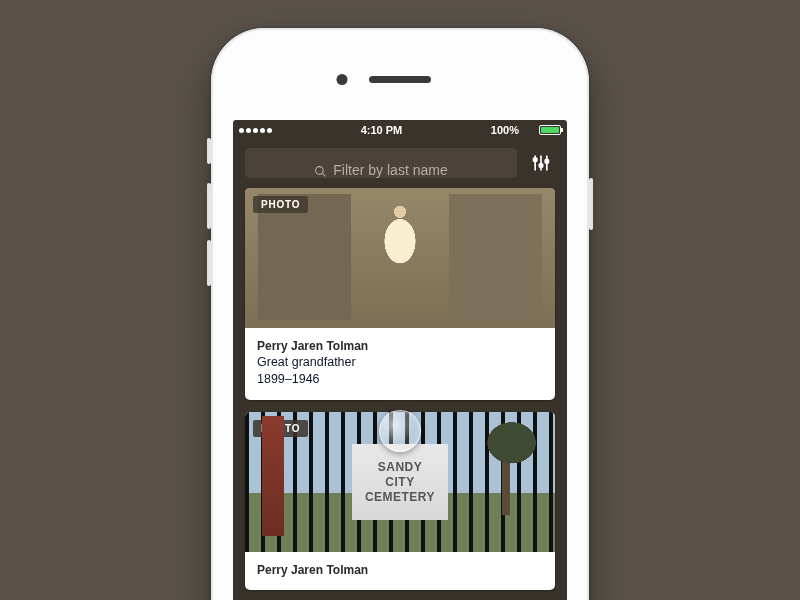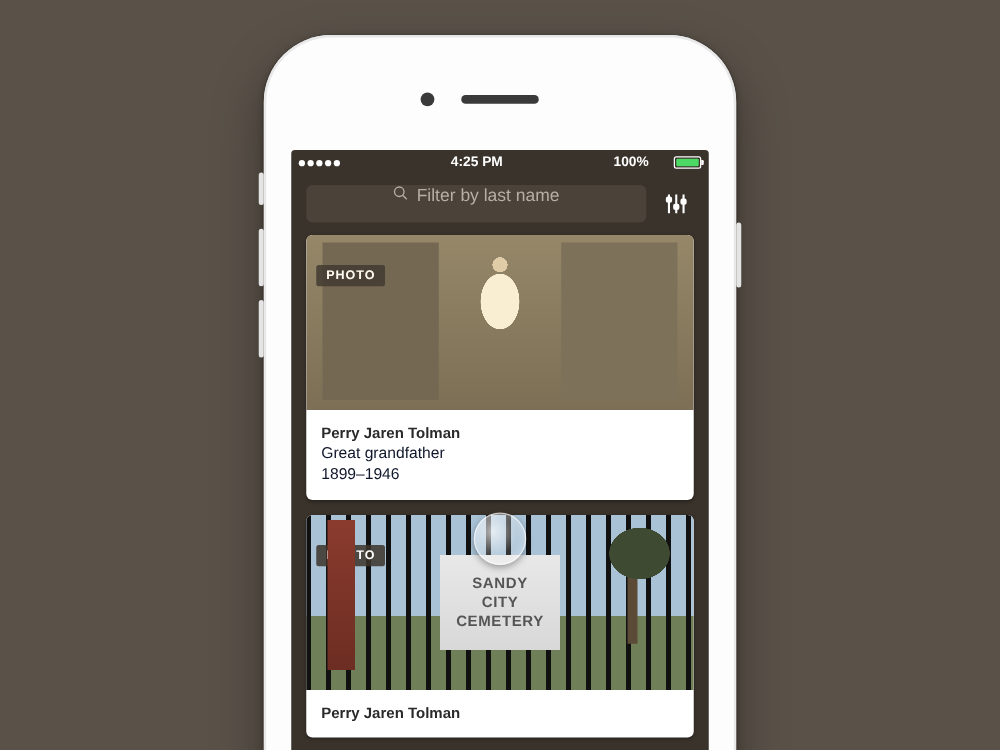--- a/index.html
+++ b/index.html
@@ -85,21 +85,21 @@
   
   .toolbar {
     display:flex; align-items:center; gap:10px;
     padding:8px 12px 10px;
   }
   .search {
     flex:1;
     height:30px;
     background:#4b4239;
     border-radius:5px;
-    display:flex; align-items:flex-start; justify-content:center;
+    display:flex; align-items:flex-end; justify-content:center;
     gap:6px;
     color:#b6afa5; font-size:14px;
   }
   .search svg { width:13px; height:13px; stroke:#b6afa5; }
   .filter-btn {
     width:28px; height:28px;
     display:flex; align-items:center; justify-content:center;
   }
   .filter-btn svg { width:20px; height:20px; stroke:#fff; fill:none; }
 
@@ -110,21 +110,21 @@
     border-radius:5px;
     overflow:hidden;
     box-shadow:0 1px 3px rgba(0,0,0,.35);
   }
   .thumb {
     position:relative;
     height:140px;
     background:#777;
   }
   .badge {
-    position:absolute; top:24px; left:8px;
+    position:absolute; top:8px; left:8px;
     background:rgba(60,52,44,.85);
     color:#fff; font-size:10px; letter-spacing:.08em;
     font-weight:700;
     padding:3px 8px; border-radius:2px;
   }
   .meta {
     padding:10px 12px 12px;
     line-height:1.35;
   }
   .meta .name { font-weight:700; font-size:12px; color:#2a2a2a; }
@@ -196,21 +196,21 @@
     <div class="statusbar">
       <div class="sb-left">
         <span class="dots">
           <span></span>
             <span></span>
             <span></span>
             <span></span>
             <span></span>
         </span>
       </div>
-      <div>4:25 PM</div>
+      <div>4:10 PM</div>
       <div class="sb-right">
         <span>100%</span>
         <span class="battery">
             <span class="fill"></span>
           </span>
       </div>
     </div>
 
     <div class="toolbar">
       <div class="search">

